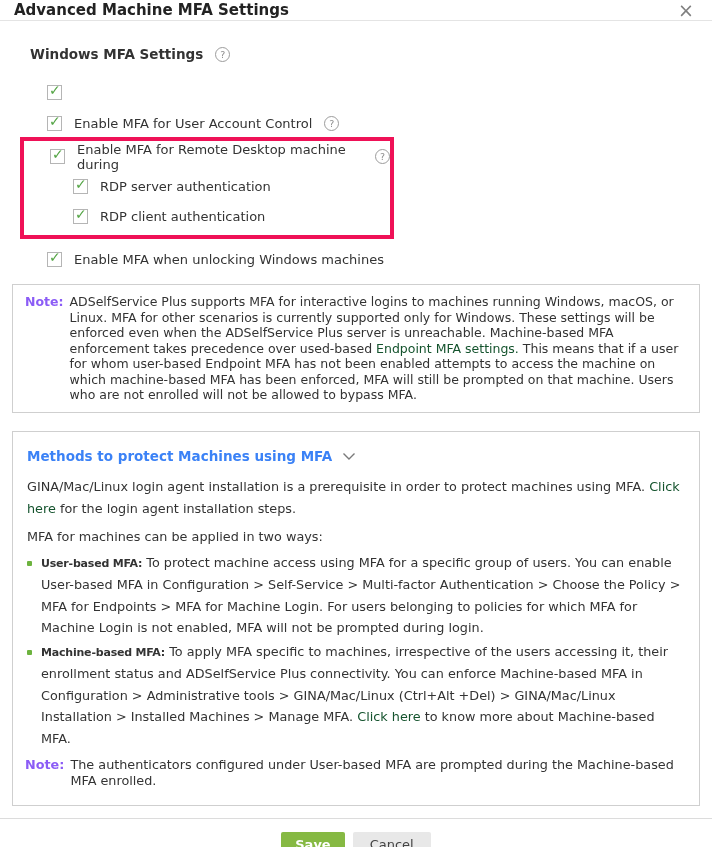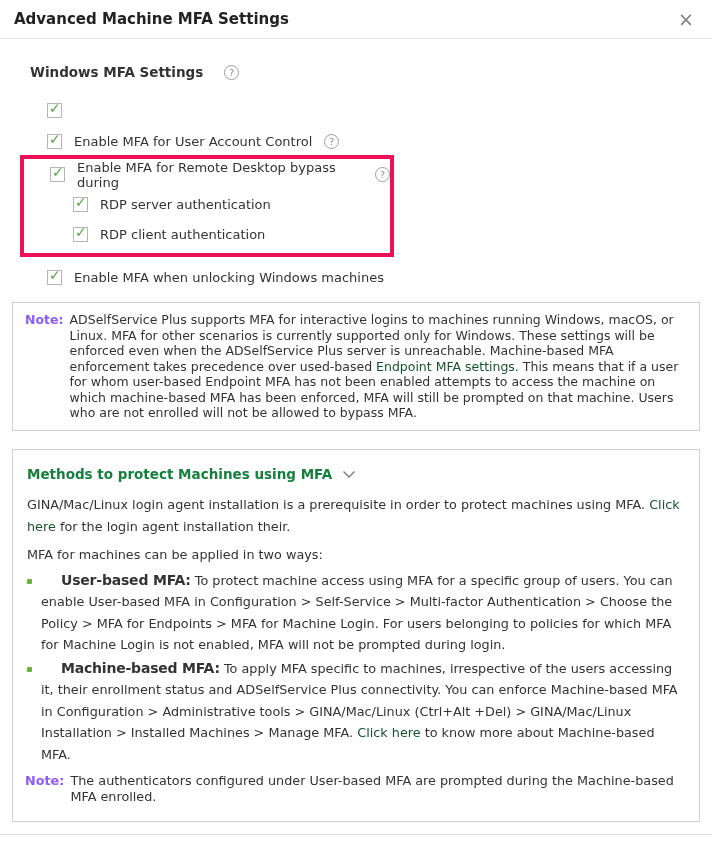--- a/index.html
+++ b/index.html
@@ -3,26 +3,26 @@
 <meta charset="utf-8">
 <style>
   * { box-sizing: border-box; }
   html,body { margin:0; padding:0; }
   body {
     width:712px; height:847px; background:#ffffff;
     font-family:"DejaVu Sans", sans-serif; font-size:13px; color:#333;
     position:relative; overflow:hidden;
   }
   
-  .hdr { height:39px; display:flex; align-items:center; justify-content:space-between;
+  .hdr { height:21px; display:flex; align-items:center; justify-content:space-between;
          padding:0 16px 0 14px; border-bottom:1px solid #e4e4e4; }
   .hdr-title { font-size:15px; font-weight:600; color:#222; }
   .close { color:#7f7f7f; font-size:19px; line-height:1; cursor:pointer; padding:0 2px; }
   
-  .wmfa-heading { margin:25px 0 0 30px; display:flex; align-items:center; gap:21px;
+  .wmfa-heading { margin:25px 0 0 30px; display:flex; align-items:center; gap:12px;
                   font-weight:bold; font-size:13.5px; color:#333; }
   .help { width:15px; height:15px; border:1px solid #9c9c9c; border-radius:50%;
           color:#8b8b8b; font-size:9.5px; line-height:13px; text-align:center;
           display:inline-block; flex:0 0 auto; font-weight:normal; }
   
   .cb-row { display:flex; align-items:center; gap:12px; height:17px; }
   .row1 { margin:22px 0 0 47px; }
   .row2 { margin:14px 0 0 47px; }
   .row6 { margin:12px 0 0 47px; }
   .cb { width:15px; height:15px; background:#fff; border:1px solid #b5b5b5;
@@ -36,30 +36,30 @@
   .row3 { margin:0 0 0 26px; }
   .sub  { margin:13px 0 0 49px; }
   
   .note-box { margin:16px 12px 0 12px; border:1px solid #cfcfcf;
               padding:9px 16px 9px 12px; }
   .note-row { display:flex; align-items:flex-start; font-size:12.5px; line-height:15.5px; }
   .note-label { font-weight:bold; flex:0 0 auto; margin-right:6px; color:#8b5cf6; }
   .link { color:#14532d; cursor:pointer; }
   .box2 { margin:18px 12px 0 12px; border:1px solid #cfcfcf; padding:12px 16px 16px 12px; }
   .methods-heading { display:flex; align-items:center; gap:10px; font-weight:bold;
-                     font-size:13.5px; color:#15803d; margin:4px 0 0 2px; }
+                     font-size:13.5px; color:#3b82f6; margin:4px 0 0 2px; }
   .chev { flex:0 0 auto; margin-top:2px; cursor:pointer; }
   .box2 p { margin:12px 0 0 2px; line-height:22px; font-size:12.8px; }
   .ways { margin-top:6px !important; }
   .blist { margin:4px 0 0 2px; padding:0; list-style:none; }
   .blist li { display:flex; align-items:flex-start; margin-top:2px; }
   .bullet { width:5px; height:5px; background:#6db33f; border-radius:1px;
             flex:0 0 auto; margin:9px 9px 0 0; }
   .btext { line-height:21.5px; font-size:12.8px; }
-  .btext b { font-size:14px; letter-spacing:-0.2px;margin-left:20px; }
+  .btext b { font-size:11px; letter-spacing:-0.2px; }
   .note2 { margin-top:8px; }
   .note2 .note-row { line-height:16px; font-size:12.8px; }
   
   .footer-sep { margin-top:12px; border-top:1px solid #dcdcdc; height:0; }
   .footer { display:flex; justify-content:center; align-items:center; gap:8px; margin-top:13px; }
   .btn { border:none; border-radius:2px; font-family:"DejaVu Sans", sans-serif;
          font-size:13px; padding:5px 14px; cursor:pointer; height:25px; }
   .btn-save { background:#86b943; color:#ffffff; font-weight:bold; }
   .btn-cancel { background:#e8e8e8; color:#444; padding:5px 17px; }
 </style>
@@ -88,21 +88,21 @@
     </span>
   <span class="cb-label">Enable MFA for User Account Control</span>
   <span class="help">?</span>
 </div>
 
 <div class="hl-group">
   <div class="cb-row row3">
     <span class="cb">
         <span class="check">✓</span>
       </span>
-    <span class="cb-label">Enable MFA for Remote Desktop bypass during</span>
+    <span class="cb-label">Enable MFA for Remote Desktop machine during</span>
     <span class="help">?</span>
   </div>
   <div class="cb-row sub">
     <span class="cb">
         <span class="check">✓</span>
       </span>
     <span class="cb-label">RDP server authentication</span>
   </div>
   <div class="cb-row sub">
     <span class="cb">
@@ -127,21 +127,21 @@
 </div>
 
 <div class="box2">
   <div class="methods-heading">
     <span>Methods to protect Machines using MFA</span>
     <svg class="chev" width="14" height="9" viewBox="0 0 14 9">
         <path d="M1.5 1.5 L7 7 L12.5 1.5" fill="none" stroke="#7a7a7a" stroke-width="1.4"></path>
       </svg>
   </div>
 
-  <p><span>GINA/Mac/Linux login agent installation is a prerequisite in order to protect machines using MFA. </span><span class="link">Click here</span><span> for the login agent installation their.</span></p>
+  <p><span>GINA/Mac/Linux login agent installation is a prerequisite in order to protect machines using MFA. </span><span class="link">Click here</span><span> for the login agent installation steps.</span></p>
 
   <p class="ways">MFA for machines can be applied in two ways:</p>
 
   <ul class="blist">
     <li>
       <span class="bullet"></span>
       <span class="btext"><b>User-based MFA:</b><span> To protect machine access using MFA for a specific group of users. You can enable User-based MFA in Configuration &gt; Self-Service &gt; Multi-factor Authentication &gt; Choose the Policy &gt; MFA for Endpoints &gt; MFA for Machine Login. For users belonging to policies for which MFA for Machine Login is not enabled, MFA will not be prompted during login.</span><span class="link"></span><span></span></span>
     </li>
     <li>
       <span class="bullet"></span>

